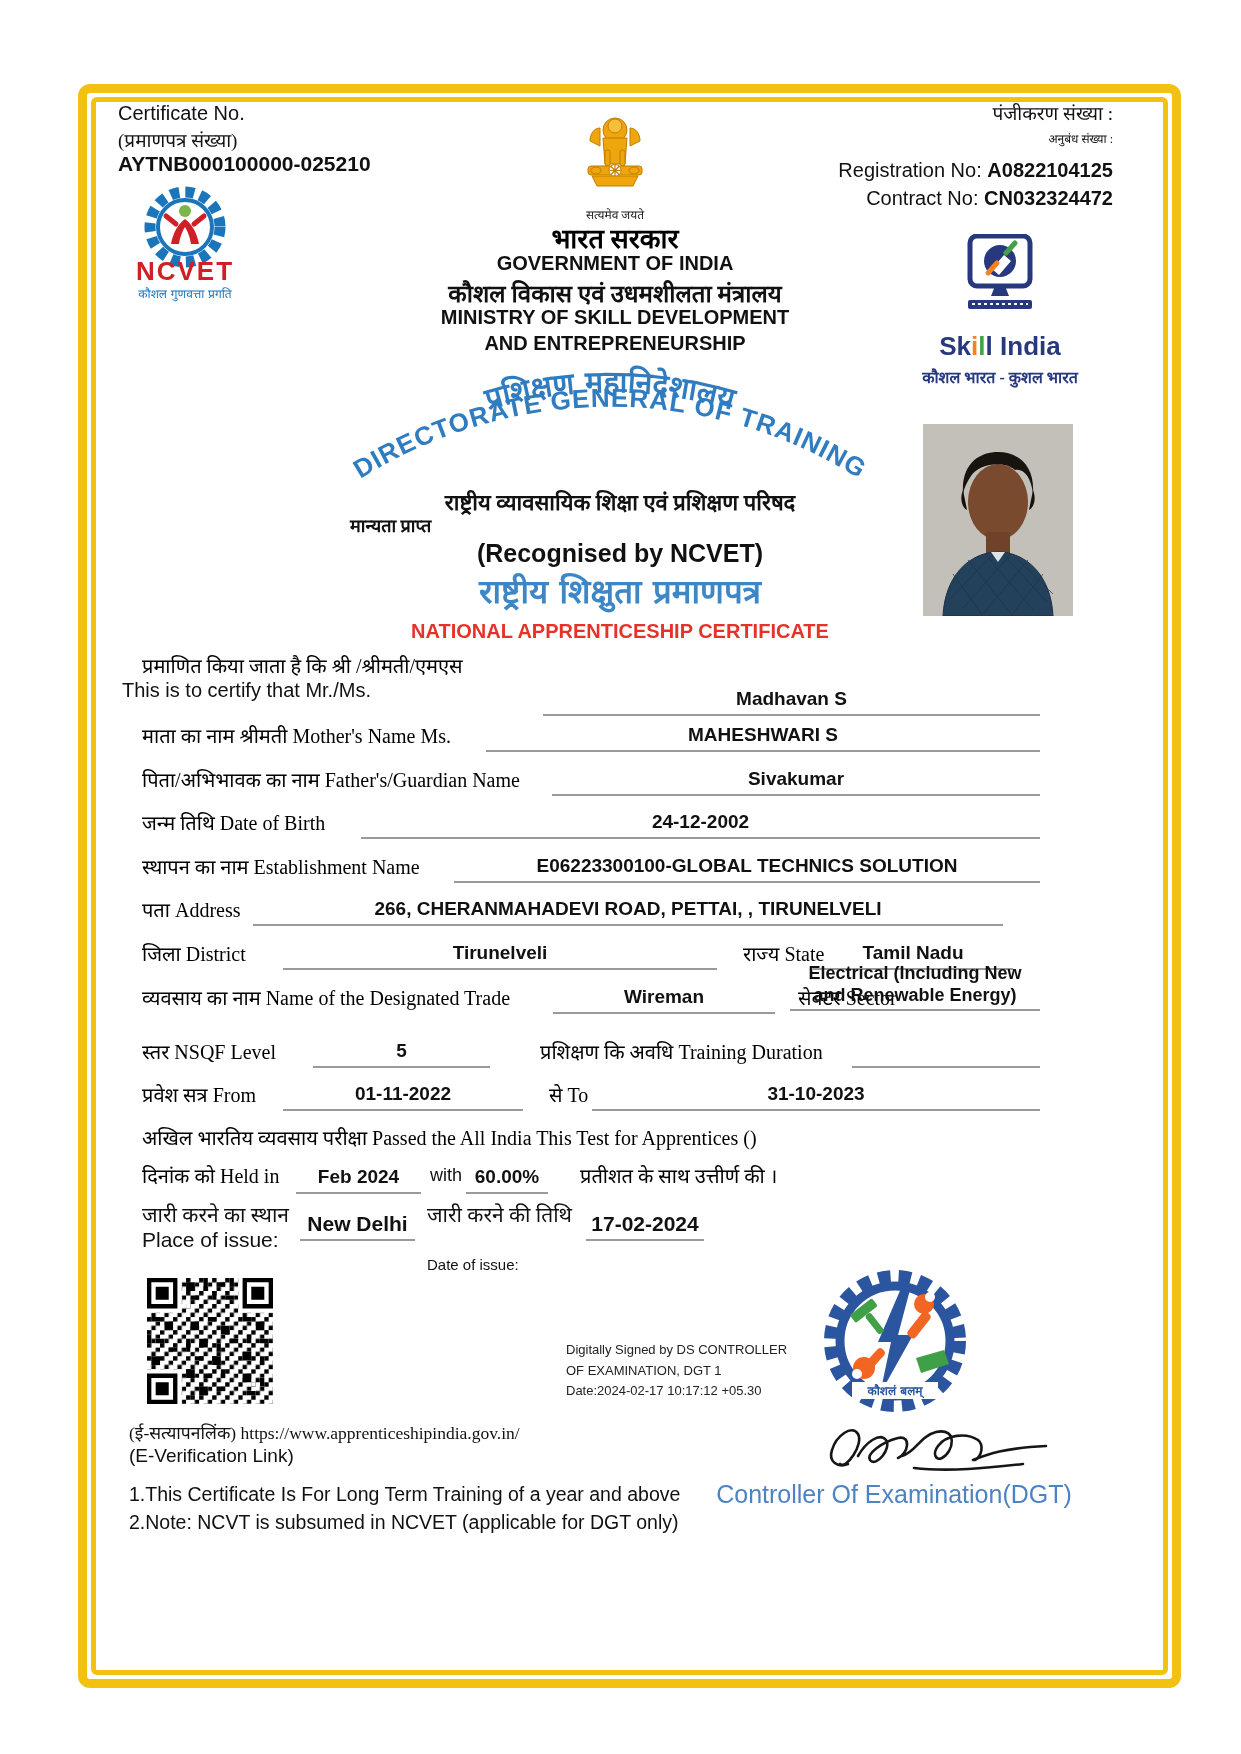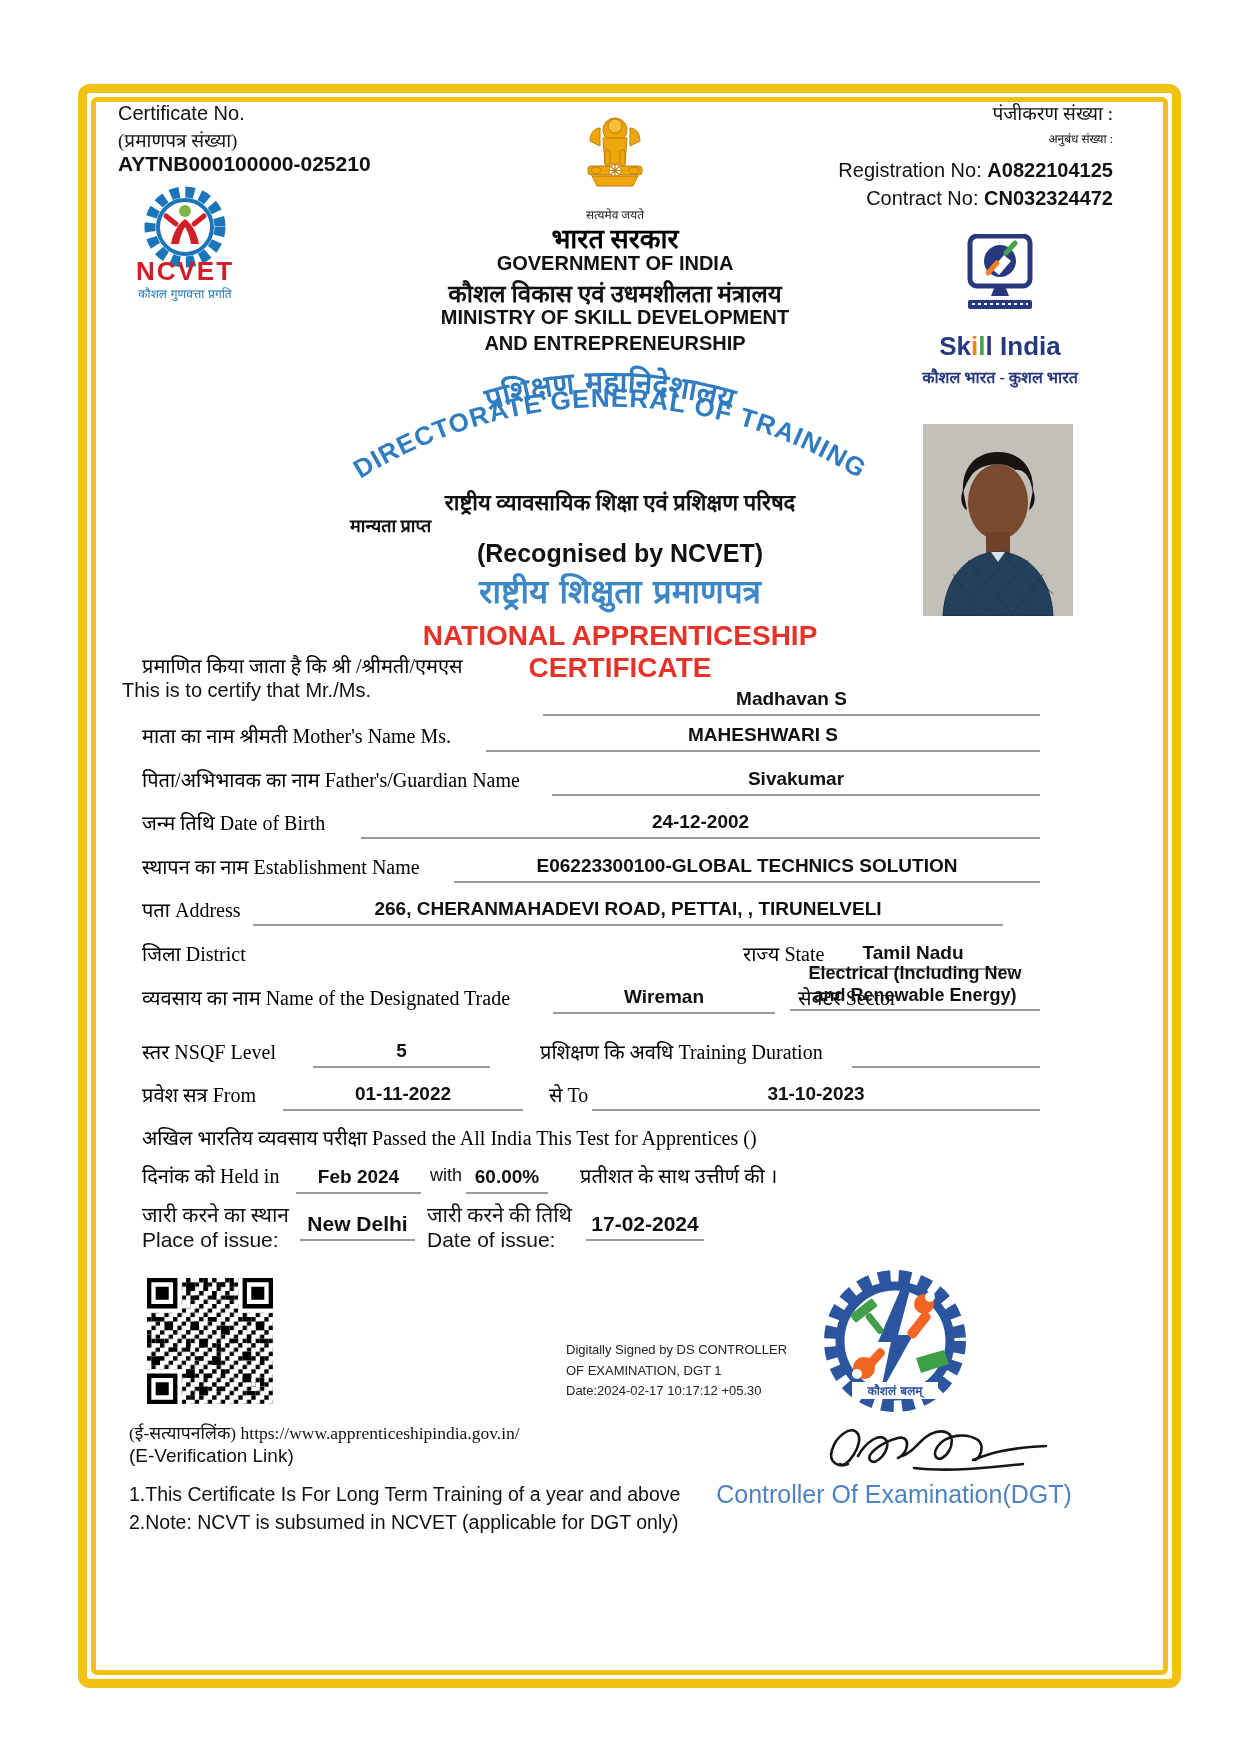--- a/index.html
+++ b/index.html
@@ -114,21 +114,21 @@
     </text>
     <text font-size="26" font-weight="bold" fill="#2F7CC0" letter-spacing="1" font-family="Liberation Sans,DejaVu Sans,sans-serif">
       <textPath href="#arcEn" startOffset="50%" text-anchor="middle">DIRECTORATE GENERAL OF TRAINING</textPath>
     </text>
   </svg>
 
   <div class="abs serif" style="left:350px;top:486px;width:540px;text-align:center;font-size:22px;font-weight:600;">राष्ट्रीय व्यावसायिक शिक्षा एवं प्रशिक्षण परिषद</div>
   <div class="abs serif" style="left:350px;top:513px;width:540px;text-align:left;font-size:18px;font-weight:600;">मान्यता प्राप्त</div>
   <div class="abs sans" style="left:350px;top:539px;width:540px;text-align:center;font-size:25px;font-weight:bold;">(Recognised by NCVET)</div>
   <div class="abs" style="left:350px;top:568px;width:540px;text-align:center;font-size:33px;font-weight:bold;color:#3E87C7;font-family:'DejaVu Sans',sans-serif;">राष्ट्रीय शिक्षुता प्रमाणपत्र</div>
-  <div class="abs sans" style="left:350px;top:620px;width:540px;text-align:center;font-size:28px;font-weight:bold;color:#E5332A;">NATIONAL APPRENTICESHIP CERTIFICATE</div>
+  <div class="abs sans" style="left:350px;top:620px;width:540px;text-align:center;font-size:20px;font-weight:bold;color:#E5332A;">NATIONAL APPRENTICESHIP CERTIFICATE</div>
 
   <div class="flabel" style="left:122px;top:652px;">प्रमाणित किया जाता है कि श्री /श्रीमती/एमएस</div>
   <div class="abs sans" style="left:122px;top:679px;font-size:20px;">This is to certify that Mr./Ms.</div>
   <div class="vline" style="left:543px;width:497px;top:688px;">Madhavan S</div>
 
   <div class="flabel" style="left:122px;top:722px;">माता का नाम श्रीमती Mother's Name Ms.</div>
   <div class="vline" style="left:486px;width:554px;top:724px;">MAHESHWARI S</div>
 
   <div class="flabel" style="left:122px;top:766px;">पिता/अभिभावक का नाम Father's/Guardian Name</div>
   <div class="vline" style="left:552px;width:488px;top:768px;">Sivakumar</div>
@@ -136,20 +136,21 @@
   <div class="flabel" style="left:122px;top:809px;">जन्म तिथि Date of Birth</div>
   <div class="vline" style="left:361px;width:679px;top:811px;">24-12-2002</div>
 
   <div class="flabel" style="left:122px;top:853px;">स्थापन का नाम Establishment Name</div>
   <div class="vline" style="left:454px;width:586px;top:855px;">E06223300100-GLOBAL TECHNICS SOLUTION</div>
 
   <div class="flabel" style="left:122px;top:896px;">पता Address</div>
   <div class="vline" style="left:253px;width:750px;top:898px;">266, CHERANMAHADEVI ROAD, PETTAI, , TIRUNELVELI</div>
 
   <div class="flabel" style="left:122px;top:940px;">जिला District</div>
+  <div class="vline" style="left:283px;width:434px;top:942px;">Tirunelveli</div>
   <div class="flabel" style="left:723px;top:940px;">राज्य State</div>
   <div class="vline" style="left:813px;width:200px;top:942px;">Tamil Nadu</div>
 
   <div class="flabel" style="left:122px;top:984px;">व्यवसाय का नाम Name of the Designated Trade</div>
   <div class="vline" style="left:553px;width:222px;top:986px;">Wireman</div>
   <div class="flabel" style="left:778px;top:984px;">सेक्टर Sector</div>
   <div class="vline" style="left:790px;width:250px;top:962px;white-space:normal;font-size:18px;line-height:22px;">Electrical (Including New and Renewable Energy)</div>
 
   <div class="flabel" style="left:122px;top:1038px;">स्तर NSQF Level</div>
   <div class="vline" style="left:313px;width:177px;top:1040px;">5</div>
@@ -166,21 +167,21 @@
   <div class="flabel" style="left:122px;top:1162px;">दिनांक को Held in</div>
   <div class="vline" style="left:296px;width:125px;top:1166px;">Feb 2024</div>
   <div class="abs sans" style="left:430px;top:1165px;font-size:18px;">with</div>
   <div class="vline" style="left:466px;width:82px;top:1166px;">60.00%</div>
   <div class="flabel" style="left:560px;top:1162px;">प्रतीशत के साथ उत्तीर्ण की ।</div>
 
   <div class="abs serif" style="left:142px;top:1200px;font-size:21px;">जारी करने का स्थान</div>
   <div class="abs sans" style="left:142px;top:1228px;font-size:21px;">Place of issue:</div>
   <div class="vline" style="left:300px;width:115px;top:1212px;font-size:21px;">New Delhi</div>
   <div class="abs serif" style="left:427px;top:1200px;font-size:21px;">जारी करने की तिथि</div>
-  <div class="abs sans" style="left:427px;top:1228px;font-size:21px;text-align:right;">Date of issue:</div>
+  <div class="abs sans" style="left:427px;top:1256px;font-size:15px;text-align:right;">Date of issue:</div>
   <div class="vline" style="left:586px;width:118px;top:1212px;font-size:21px;">17-02-2024</div>
 
   <div class="abs" style="left:147px;top:1278px;">
     <svg width="126" height="126" viewBox="0 0 29 29">
       <defs>
         <pattern id="qrp" width="3" height="3" patternUnits="userSpaceOnUse">
           <rect width="3" height="3" fill="#fff"></rect>
           <path d="M0 0h1v1H0z M2 1h1v1H2z M1 2h1v1H1z" fill="#000"></path>
         </pattern>
       </defs>

